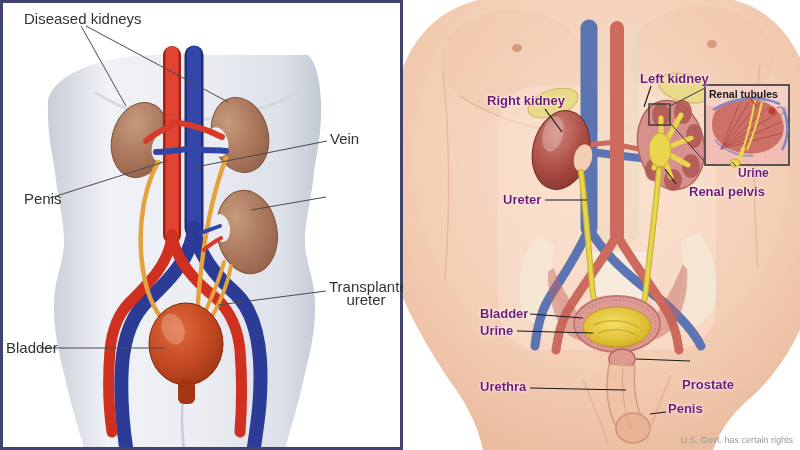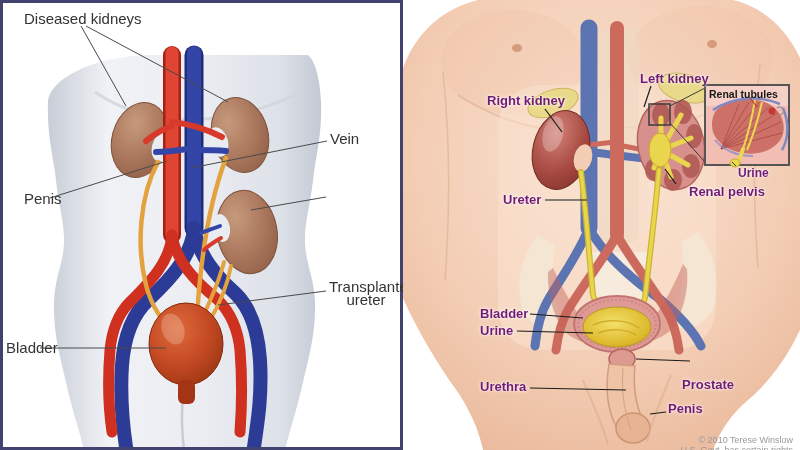--- a/index.html
+++ b/index.html
@@ -287,18 +287,17 @@
     <div class="lbl-r" style="left:77px;top:307px;">Bladder</div>
     <div class="lbl-r" style="left:77px;top:324px;">Urine</div>
     <div class="lbl-r" style="left:279px;top:354px;margin-top:24px;">Prostate</div>
     <div class="lbl-r" style="left:77px;top:380px;">Urethra</div>
     <div class="lbl-r" style="left:265px;top:402px;">Penis</div>
 
     <div class="lbl-inset" style="left:306px;top:88px;text-align:center;">Renal tubules</div>
     <div class="lbl-r" style="left:335px;top:166px;font-size:12px;">Urine</div>
 
     <div class="credit">
-      <div>© 2010 Terese Winslow</div>
       <div>U.S. Govt. has certain rights</div>
     </div>
   </div>
 
 </div>
 
 </body></html>

